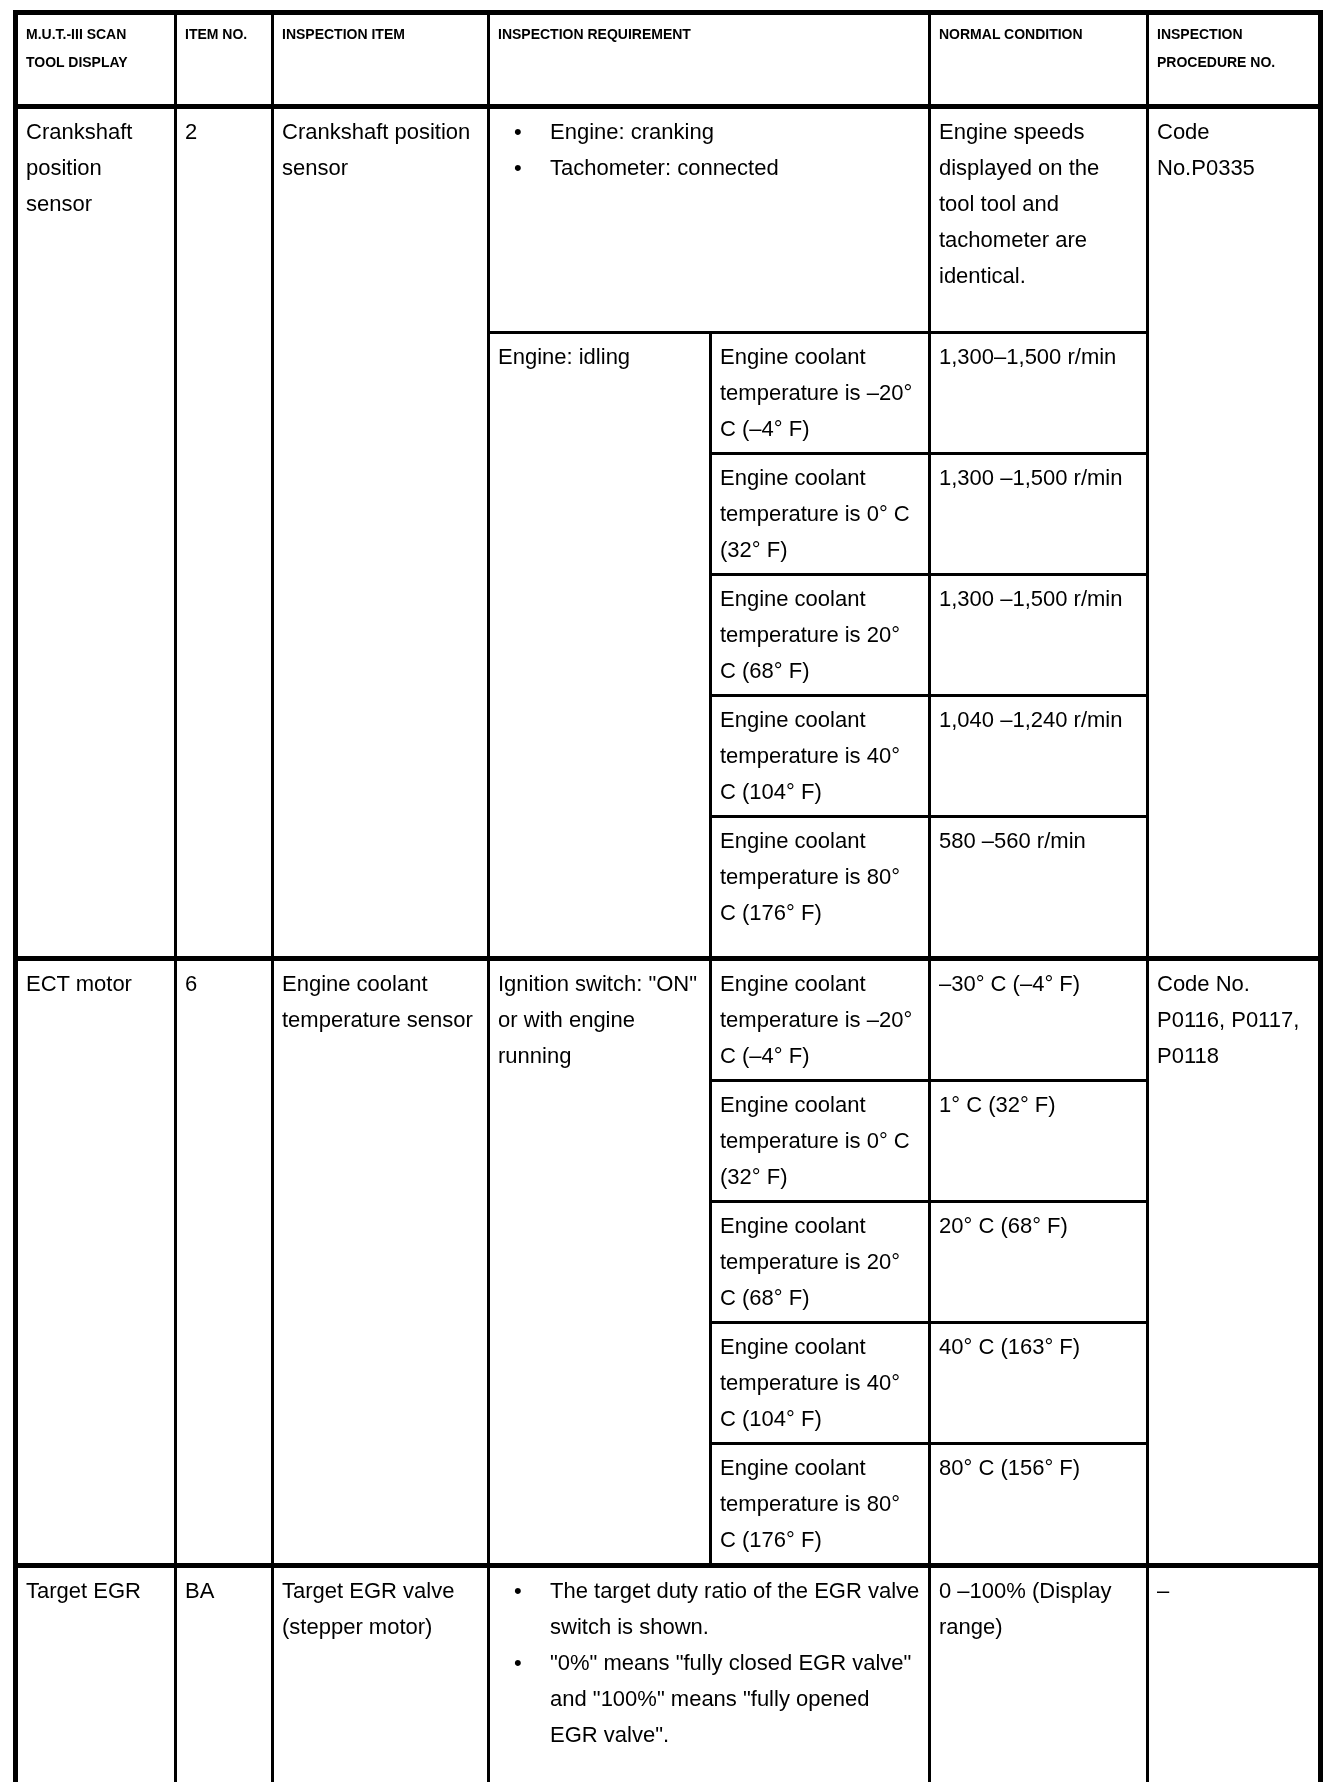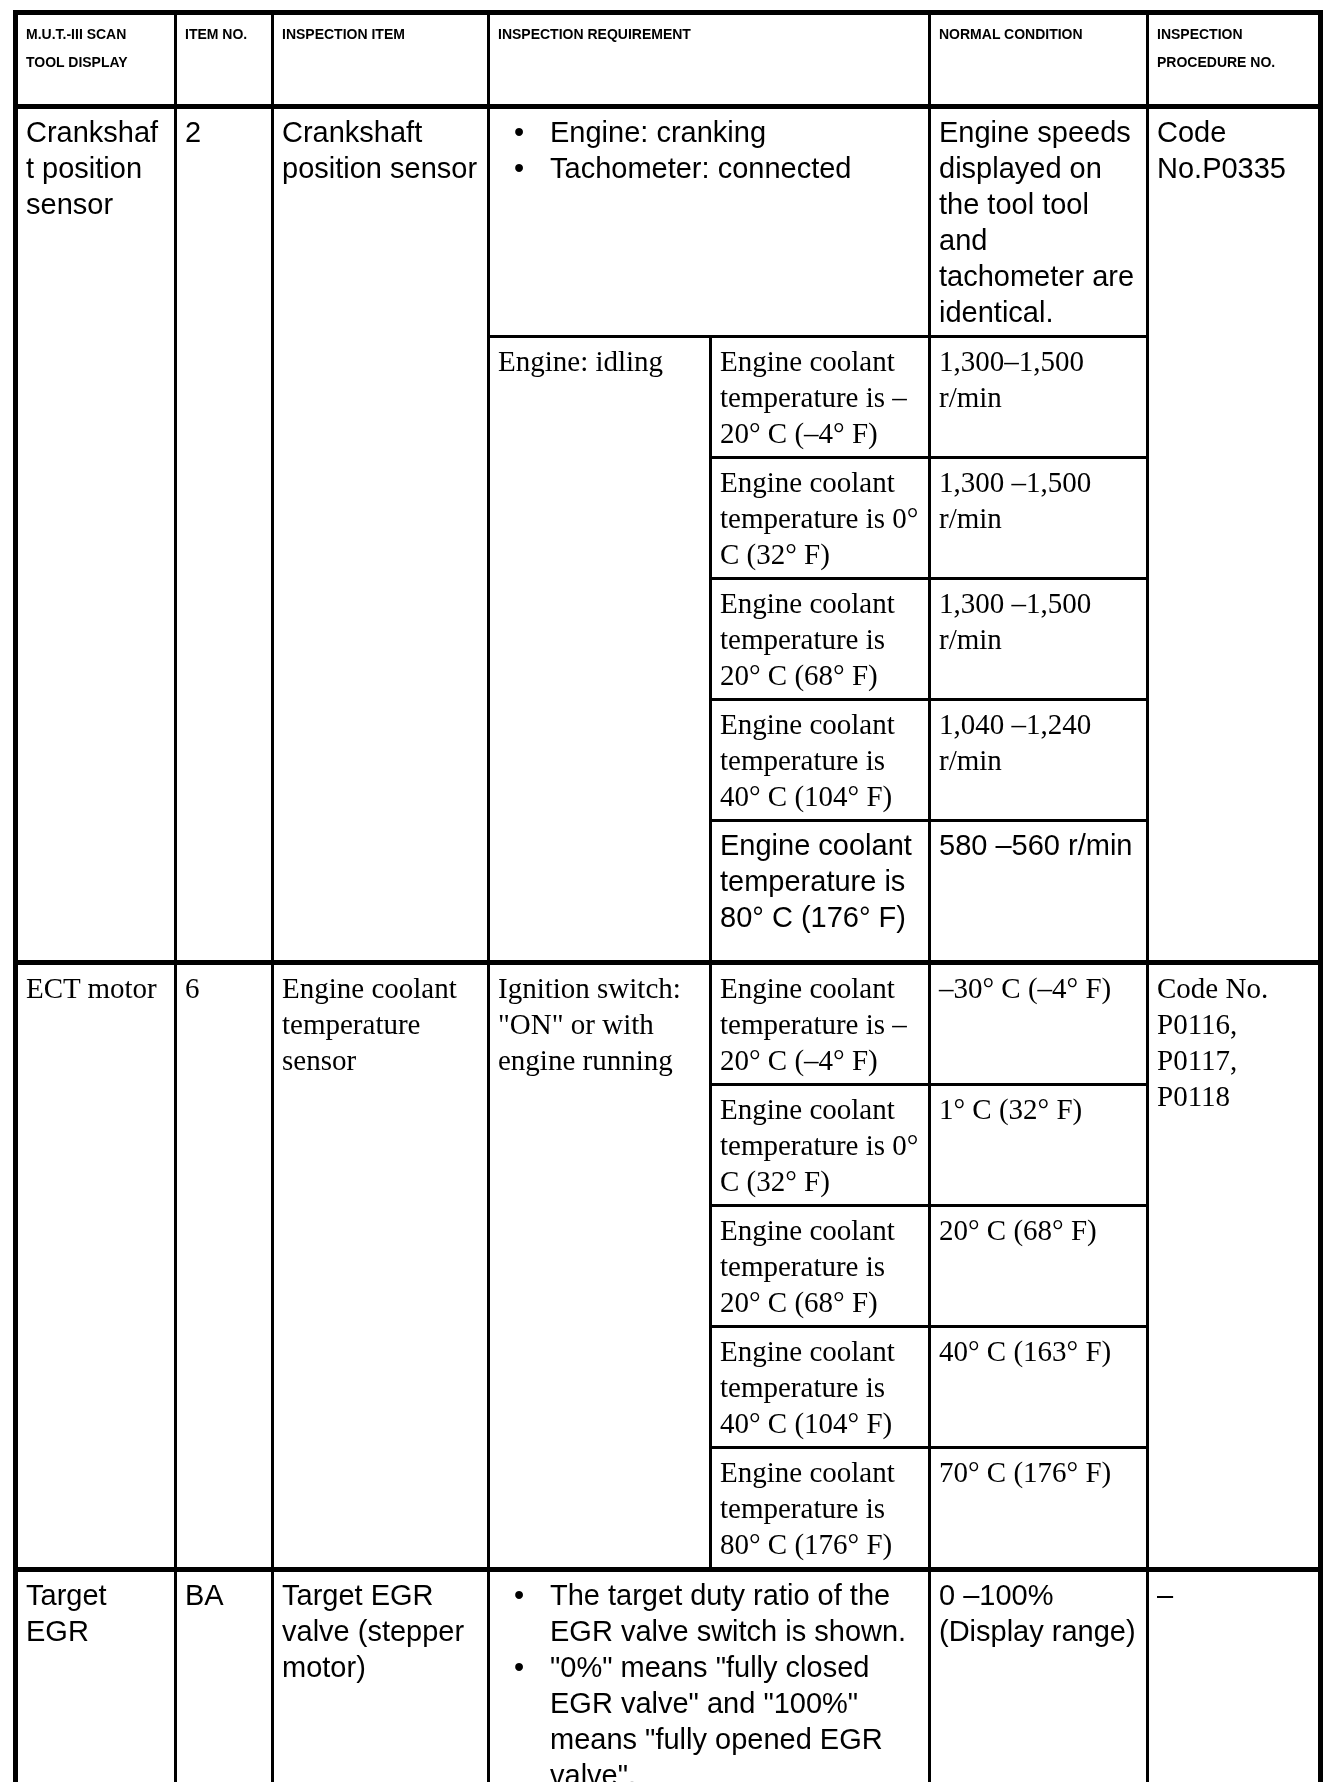--- a/index.html
+++ b/index.html
@@ -21,37 +21,37 @@
     width: 1305px;
     margin: 10px 0 0 13px;
     border: 5px solid #000000;
   }
   table.spec th, table.spec td {
     border: 3px solid #000000;
     vertical-align: top;
     text-align: left;
     padding: 5px 8px;
     overflow-wrap: break-word;
-    font-size: 29px;
+    font-size: 22px;
     line-height: 36px;
     font-weight: normal;
   }
   table.spec th {
     font-size: 14px;
     line-height: 28px;
     font-weight: bold;
   }
   
   td.nc { padding-left: 10px; padding-right: 10px; }
   
   td.req-left { padding-right: 4px; }
   tr.group-start th, tr.group-start td { border-top-width: 5px; }
   tr.h-head  { height: 94px;  }
   tr.h-top   { height: 226px; }
-  tr.h-sub   { height: 118px; font-family: Liberation Serif, serif; }
+  tr.h-sub   { height: 118px; }
   tr.h-sub-last { height: 142px; }
   tr.h-egr   { height: 224px; }
   ul.bullets {
     margin: 0;
     padding: 0;
     list-style: none;
   }
   ul.bullets li {
     position: relative;
     padding-left: 52px;
@@ -138,21 +138,21 @@
     <tr class="h-sub">
       <td>Engine coolant temperature is 20° C (68° F)</td>
       <td class="nc">20° C (68° F)</td>
     </tr>
     <tr class="h-sub">
       <td>Engine coolant temperature is 40° C (104° F)</td>
       <td class="nc">40° C (163° F)</td>
     </tr>
     <tr class="h-sub">
       <td>Engine coolant temperature is 80° C (176° F)</td>
-      <td class="nc">70° C (176° F)</td>
+      <td class="nc">80° C (156° F)</td>
     </tr>
 
     <tr class="h-egr group-start">
       <td>Target EGR</td>
       <td>BA</td>
       <td>Target EGR valve (stepper motor)</td>
       <td colspan="2">
         <ul class="bullets">
           <li><span class="bullet-dot">•</span><span>The target duty ratio of the EGR valve switch is shown.</span></li>
           <li><span class="bullet-dot">•</span><span>"0%" means "fully closed EGR valve" and "100%" means "fully opened EGR valve".</span></li>

